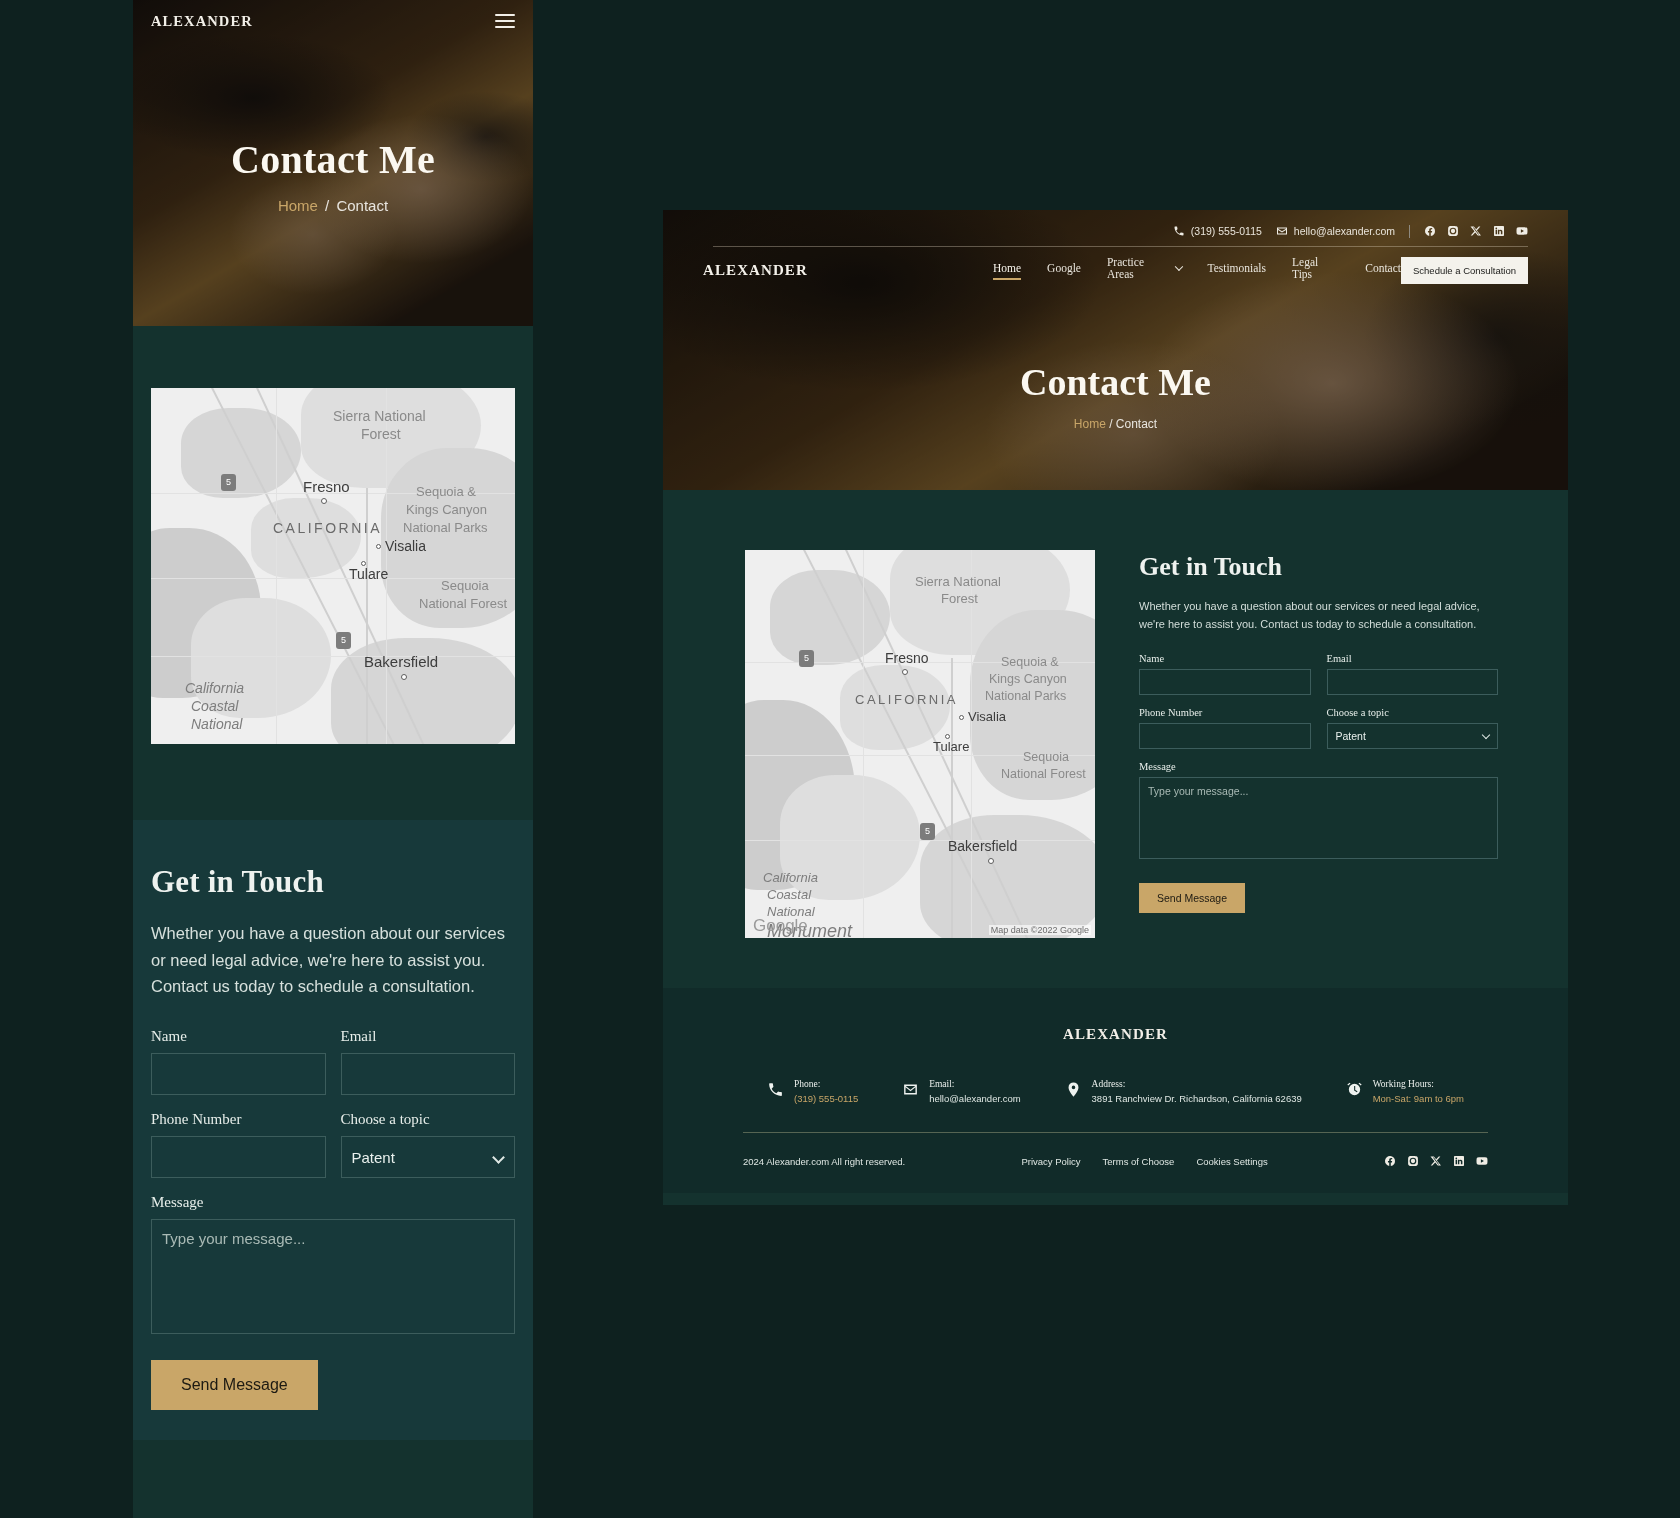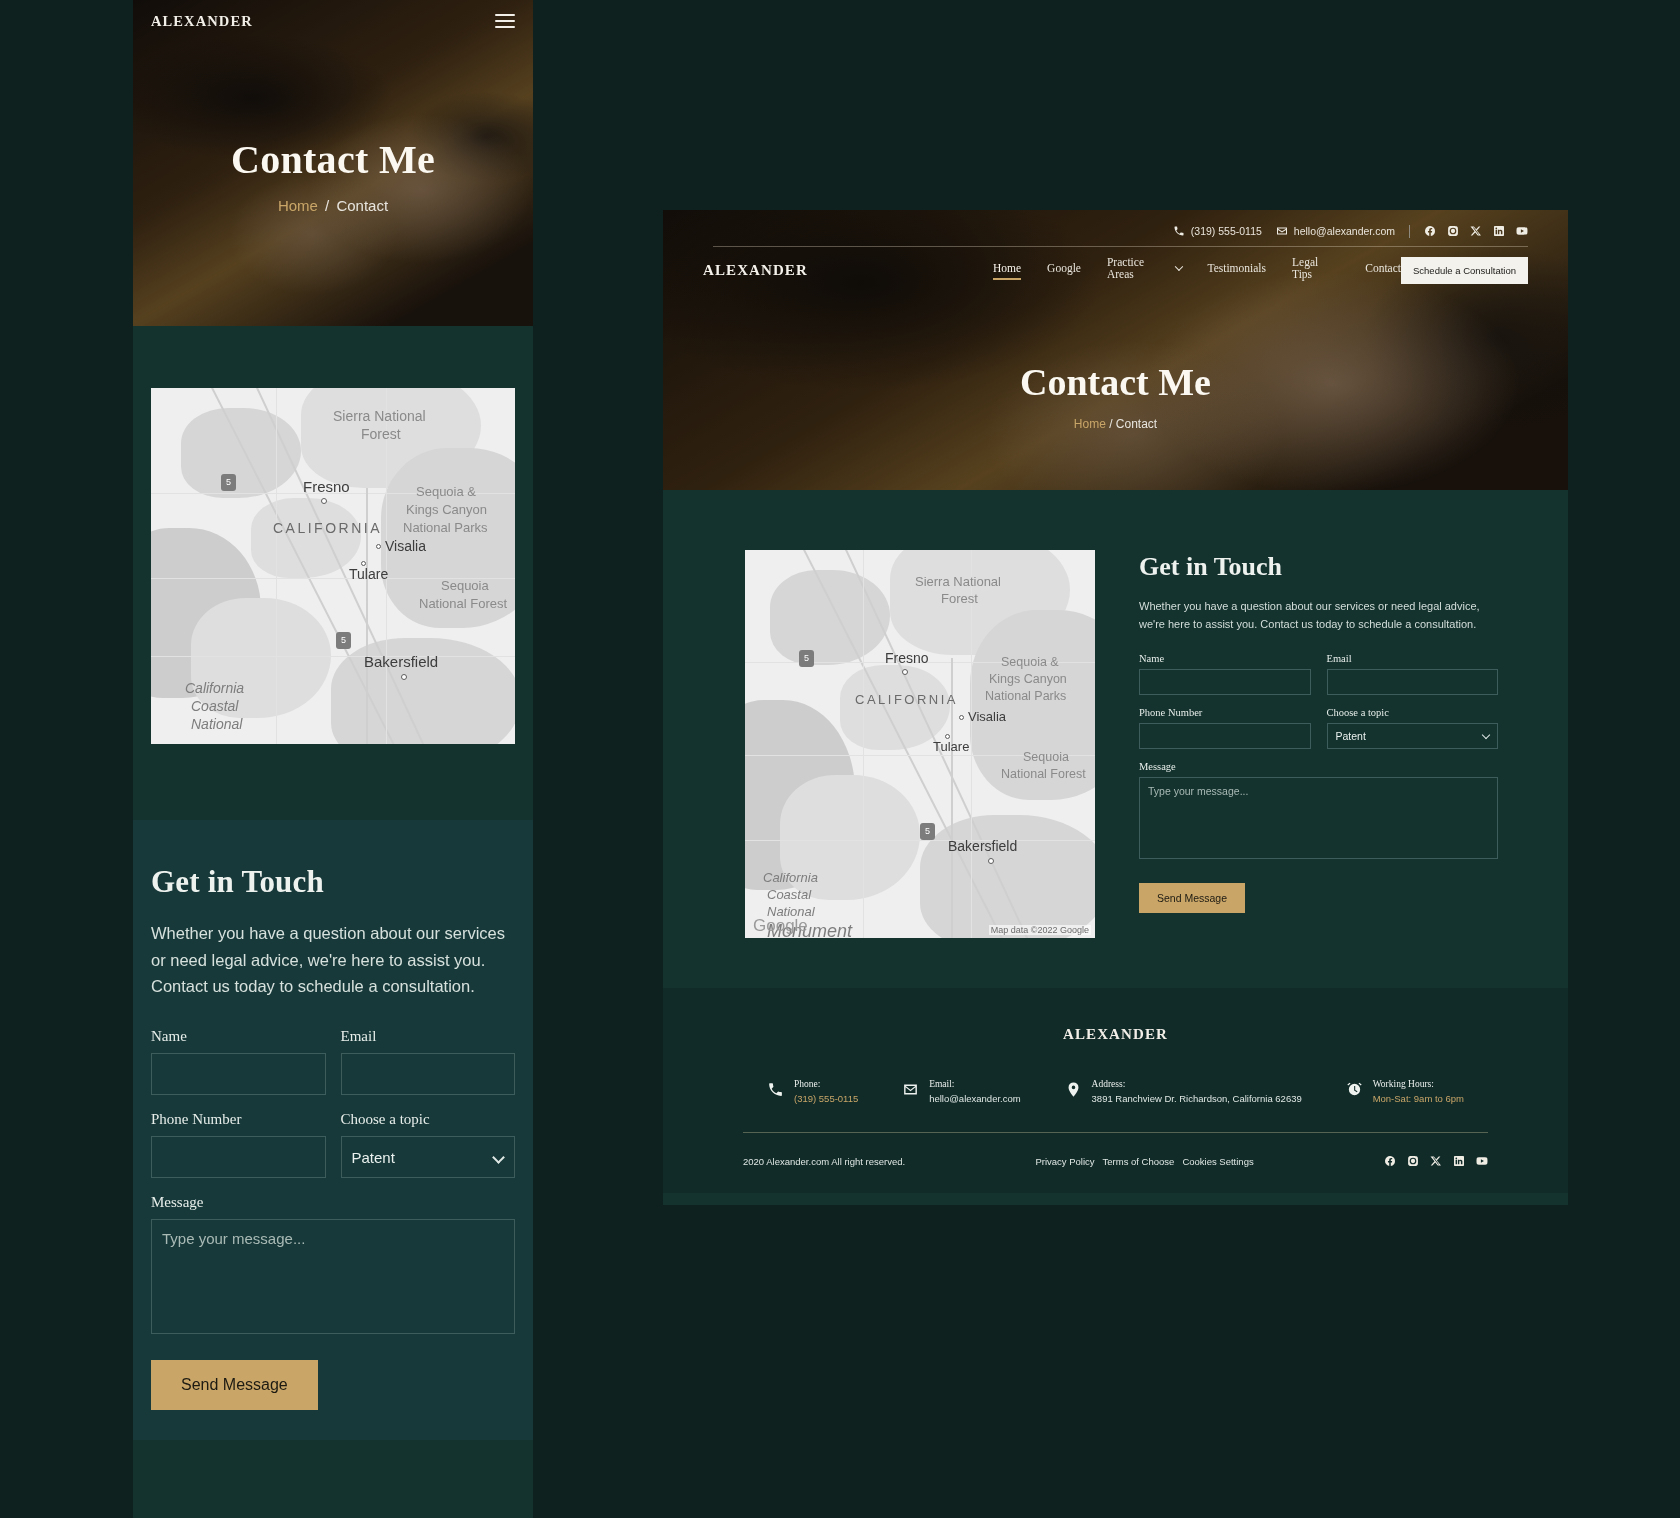--- a/index.html
+++ b/index.html
@@ -195,21 +195,21 @@
   .d-foot-logo{ text-align:center; color:#f2efe8; font-size:15px; letter-spacing:1.1px; font-weight:700; }
   .d-foot-items{ display:flex; justify-content:space-between; margin-top:36px; padding:0 24px; }
   .d-foot-item{ display:flex; gap:10px; align-items:flex-start; }
   .fi-ico{ width:17px; height:17px; color:#eef2ef; flex:none; margin-top:2px;}
   .fi-title{ color:#edf1ee; font-size:9.5px; margin-bottom:4px; }
   .fi-val{ color:#c9a668; font-size:9.5px; }
   .fi-val.white{ color:#dfe7e3; }
   .d-foot-rule{ height:1px; background:#6e7a62; margin:28px 0 0; opacity:.75; }
   .d-foot-bottom{ display:flex; align-items:center; justify-content:space-between; padding-top:22px; }
   .fb-copy{ color:#dfe7e3; font-size:9.5px; }
-  .fb-links{ display:flex; gap:8px; }
+  .fb-links{ display:flex; gap:22px; }
   .fb-links a{ color:#dfe7e3; font-size:9.5px; text-decoration:none; }
   .fb-social{ display:flex; gap:11px; align-items:center; }
 
   
   .mapcanvas{ position:absolute; inset:0; background:#efefef; }
   .mapcanvas .blob{ position:absolute; background:#dedede; border-radius:45% 55% 60% 40%; }
   .mapcanvas .blob.l{ background:#d6d6d6; }
   .mapcanvas .blob.xl{ background:#cdcdcd; }
   .mapcanvas .road{ position:absolute; background:#cfcfcf; }
   .mapcanvas .thinline{ position:absolute; background:#e2e2e2; }
@@ -546,21 +546,21 @@
         <div>
           <div class="fi-title serif">Working Hours:</div>
           <div class="fi-val">Mon-Sat: 9am to 6pm</div>
         </div>
       </div>
     </div>
 
     <div class="d-foot-rule"></div>
 
     <div class="d-foot-bottom">
-      <div class="fb-copy">2020 Alexander.com All right reserved.</div>
+      <div class="fb-copy">2024 Alexander.com All right reserved.</div>
       <div class="fb-links">
         <a href="#">Privacy Policy</a>
         <a href="#">Terms of Choose</a>
         <a href="#">Cookies Settings</a>
       </div>
       <div class="fb-social">
         <svg class="sicon" viewBox="0 0 24 24" fill="currentColor">
             <path d="M22 12a10 10 0 10-11.6 9.9v-7h-2.5V12h2.5V9.8c0-2.5 1.5-3.9 3.8-3.9 1.1 0 2.2.2 2.2.2v2.4h-1.2c-1.2 0-1.6.8-1.6 1.6V12h2.7l-.4 2.9h-2.3v7A10 10 0 0022 12z"></path>
           </svg>
         <svg class="sicon" viewBox="0 0 24 24" fill="currentColor">

